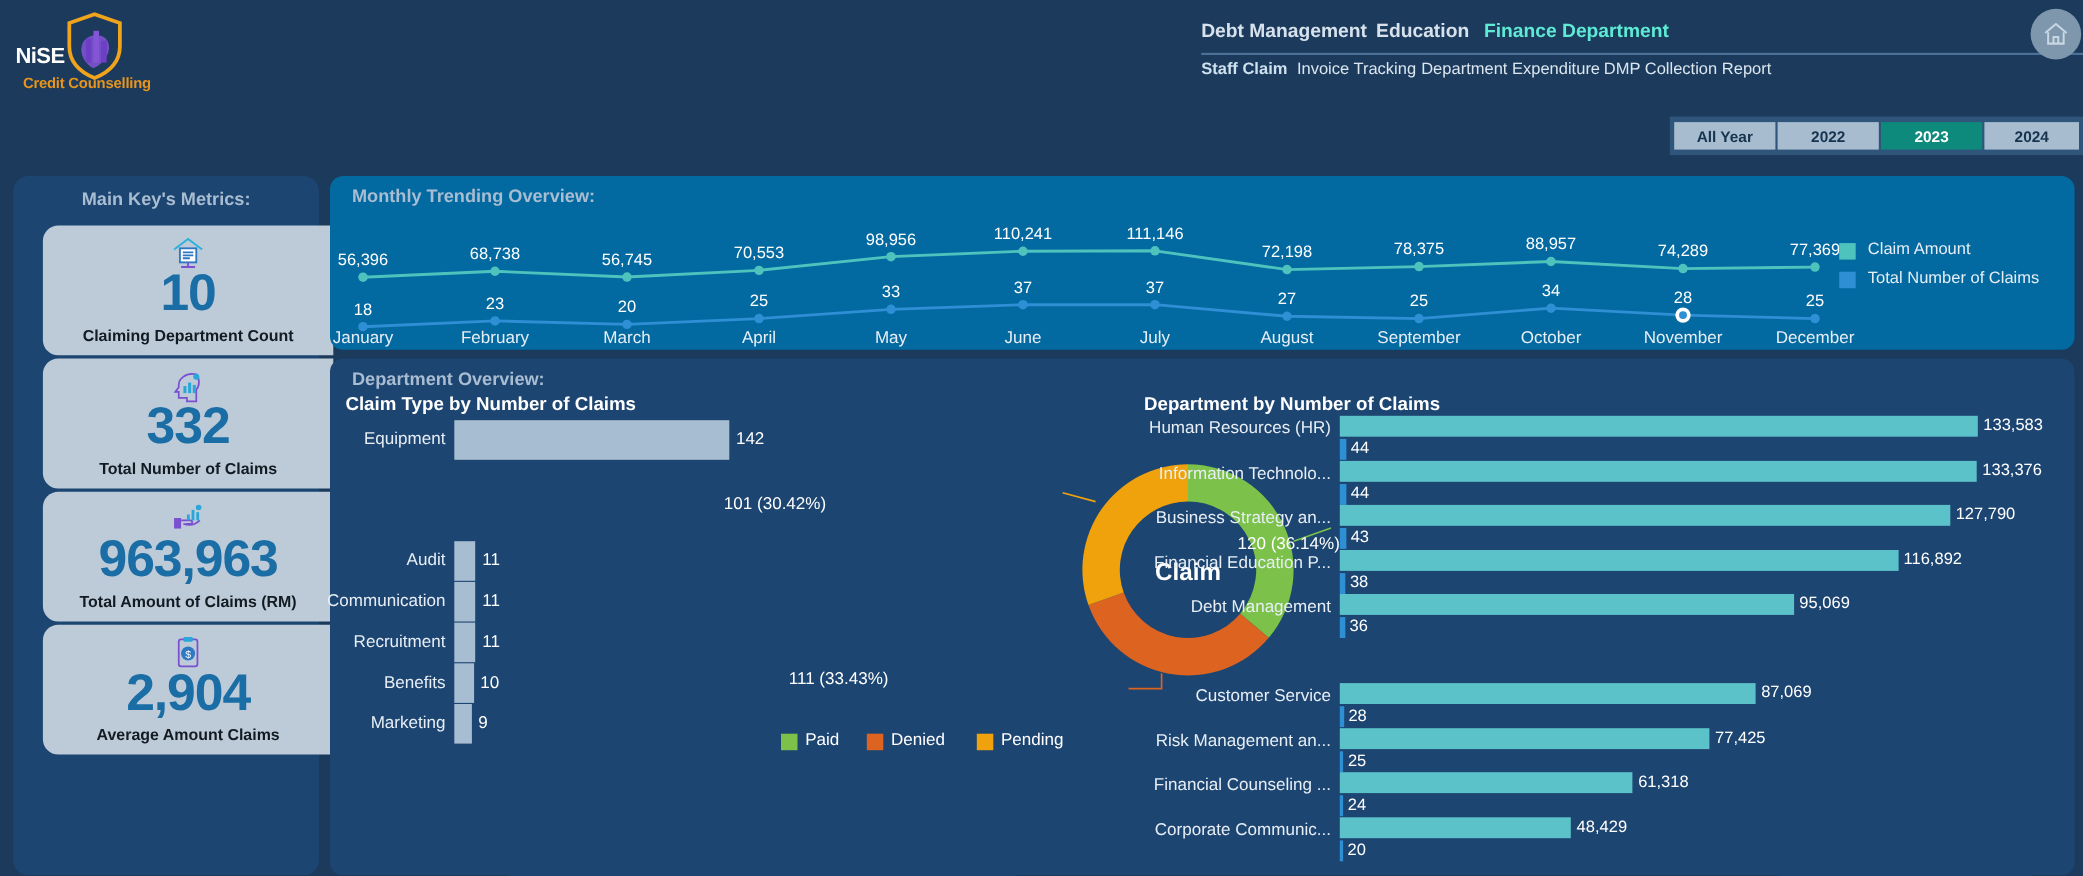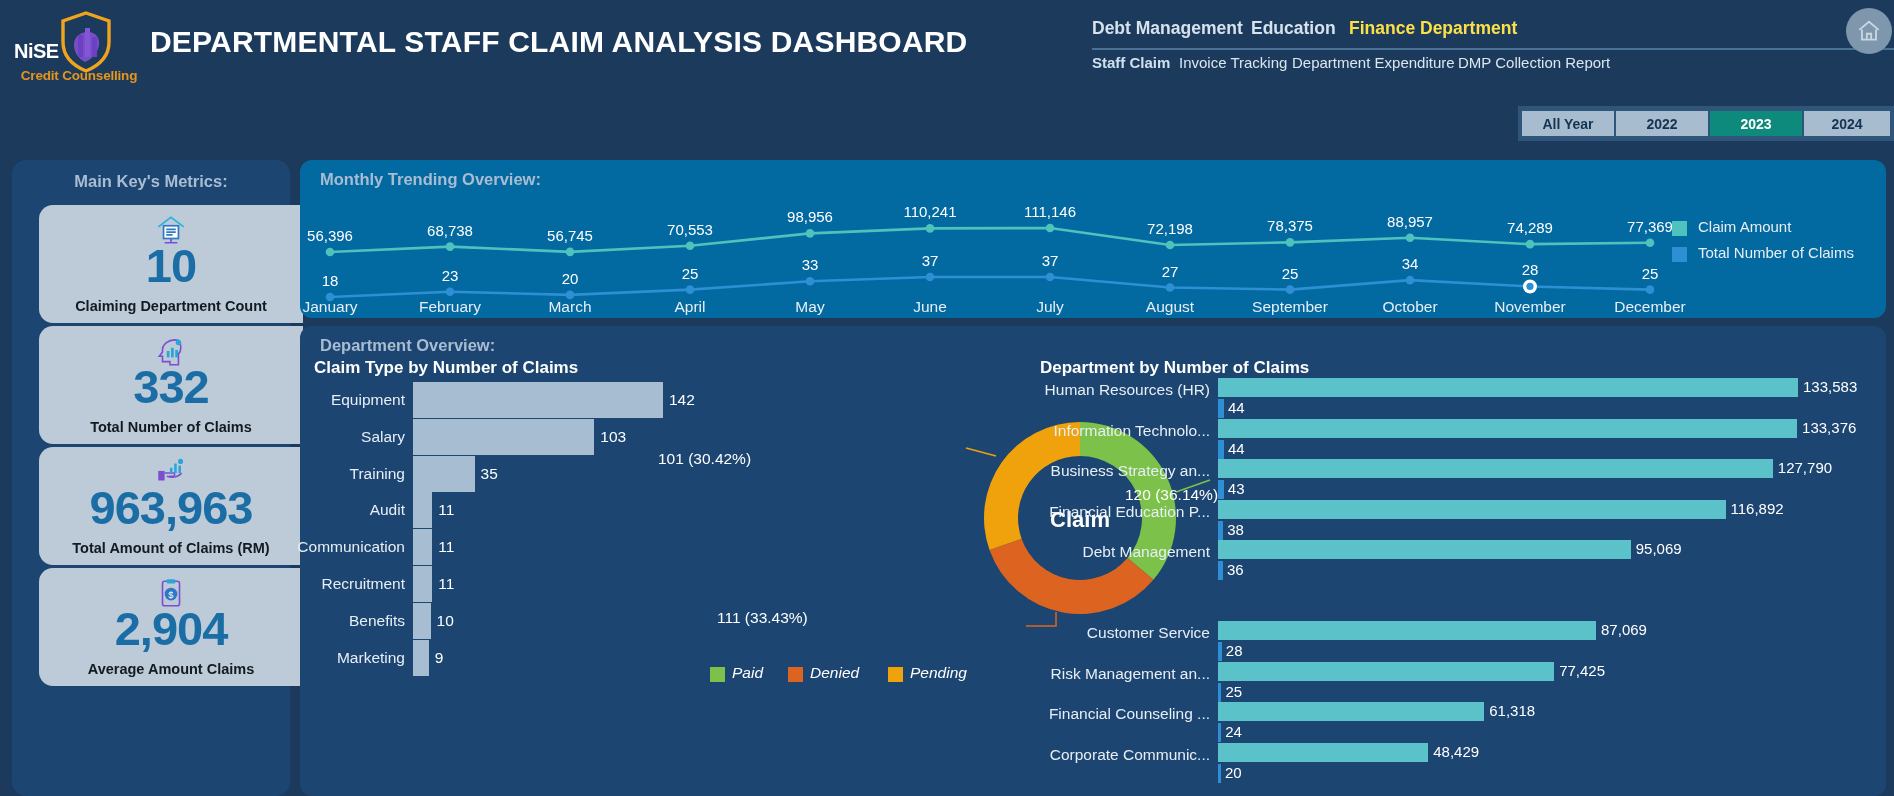--- a/index.html
+++ b/index.html
@@ -17,21 +17,21 @@
   .logo-shield { position:absolute; left:44px; top:0px; width:56px; height:64px; }
   .logo-nise { position:absolute; left:0; top:30px; width:54px; text-align:left; color:#fff;
      font-weight:bold; font-size:20px; letter-spacing:-0.5px; }
   .logo-cc { position:absolute; left:0; top:58px; width:130px; color:#e8951c; font-weight:bold;
      font-size:13.5px; letter-spacing:-0.2px; }
   .dash-title { position:absolute; left:150px; top:22px; width:820px; color:#ffffff;
      font-size:30px; font-weight:bold; line-height:1.32; letter-spacing:0.2px; }
 
   .nav-top { position:absolute; left:1092px; top:18px; width:460px; height:32px; }
   .nav-top-item { position:absolute; top:0; font-size:17.5px; font-weight:bold; color:#d7e2ec; white-space:nowrap; }
-  .nav-top-item.active { color:#fde047;text-align:center; }
+  .nav-top-item.active { color:#5eead4;text-align:center; }
   .nav-rule { position:absolute; left:1092px; top:48px; width:802px; height:2px; background:#4a7196; }
 
   .nav-sub { position:absolute; left:1092px; top:54px; height:24px; }
   .nav-sub-item { position:absolute; top:0; font-size:15px; color:#dbe6ef; white-space:nowrap; }
   .nav-sub-item.active { color:#cfe0ee; font-weight:bold; }
 
   .home-btn { position:absolute; left:1846px; top:8px; width:46px; height:46px; border-radius:50%;
      background:#7e97ad; display:flex; align-items:center; justify-content:center; }
 
   .year-bar { position:absolute; left:1518px; top:106px; width:376px; height:35px; background:#30557a; padding:16px 4px; }
@@ -73,21 +73,21 @@
   .ctbar-lab { position:absolute; right:calc(100% + 8px); top:50%; transform:translateY(-50%);
      color:#e7eef5; font-size:15.5px; white-space:nowrap; }
   .ctbar-fill { position:absolute; left:0; top:0; height:36px; background:#a7bdd2; }
   .ctbar-val { position:absolute; top:50%; transform:translateY(-50%); color:#ffffff; font-size:15.5px; white-space:nowrap; }
   .donut-center { position:absolute; left:0; top:0; width:100%; height:100%;
      display:flex; align-items:center; justify-content:center; color:#ffffff;
      font-size:22px; font-weight:bold; pointer-events:none; }
   .donut-lab { position:absolute; color:#ffffff; font-size:15.5px; white-space:nowrap; }
   .dl-item { position:absolute; top:0; height:22px; }
   .dl-sw { position:absolute; left:0; top:3px; width:15px; height:15px; }
-  .dl-tx { position:absolute; left:22px; top:0px; color:#ffffff; font-size:15.5px; white-space:nowrap;font-style:italic; }
+  .dl-tx { position:absolute; left:22px; top:0px; color:#ffffff; font-size:15.5px; white-space:nowrap; }
 
   
   .dbar-grp { position:absolute; left:0; }
   .dbar-lab { position:absolute; right:calc(100% + 8px); top:3px; color:#e7eef5; font-size:15.5px; white-space:nowrap; }
   .dbar-amt { position:absolute; left:0; top:0; height:19px; background:#5cc2c9; }
   .dbar-amt-v { position:absolute; top:0px; color:#ffffff; font-size:15px; white-space:nowrap; }
   .dbar-cnt { position:absolute; left:0; top:21px; height:19px; background:#2e8fd4; }
   .dbar-cnt-v { position:absolute; top:21px; color:#ffffff; font-size:15px; white-space:nowrap; }
 </style>
 </head>
@@ -104,21 +104,20 @@
           <path d="M30 22 C40 22 44 32 39 41 C35 48 30 51 27 52 C22 50 17 44 16 37 C15 29 20 22 30 22 Z" fill="#8455d6" opacity="0.85"></path>
           <rect x="20" y="25" width="5" height="22" fill="#6c3fc4"></rect>
           <rect x="27" y="18" width="5" height="29" fill="#8455d6"></rect>
           <rect x="34" y="27" width="5" height="20" fill="#6c3fc4"></rect>
         </svg>
       </div>
       <div class="logo-nise">NiSE</div>
       <div class="logo-cc">Credit Counselling</div>
     </div>
 
-    <div class="dash-title">DEPARTMENTAL STAFF CLAIM ANALYSIS DASHBOARD</div>
 
     <div class="nav-top">
       <div class="nav-top-item" style="left:0">Debt Management</div>
       <div class="nav-top-item" style="left:159px">Education</div>
       <div class="nav-top-item active" style="left:257px">Finance Department</div>
     </div>
     <div class="nav-rule"></div>
 
     <div class="nav-sub">
       <div class="nav-sub-item active" style="left:0">Staff Claim</div>
@@ -286,30 +285,20 @@
   <div class="dept-panel">
     <div class="panel-cap">Department Overview:</div>
 
     <div class="chart-title" style="left:14px; top:32px">Claim Type by Number of Claims</div>
     <div id="claimtype-bars" style="position:absolute; left:113px; top:56px; width:400px; height:400px;">
         <div class="ctbar-row" style="top: 0px; width: 300px;">
           <span class="ctbar-lab">Equipment</span>
           <span class="ctbar-fill" style="width:250px;background:#a7bdd2"></span>
           <span class="ctbar-val" style="left:256px">142</span>
         </div>
-        <div class="ctbar-row" style="top: 36.8px; width: 300px;">
-          <span class="ctbar-lab">Salary</span>
-          <span class="ctbar-fill" style="width:181.33802816901408px;background:#a7bdd2"></span>
-          <span class="ctbar-val" style="left:187.33802816901408px">103</span>
-        </div>
-        <div class="ctbar-row" style="top: 73.6px; width: 300px;">
-          <span class="ctbar-lab">Training</span>
-          <span class="ctbar-fill" style="width:61.61971830985916px;background:#a7bdd2"></span>
-          <span class="ctbar-val" style="left:67.61971830985917px">35</span>
-        </div>
         <div class="ctbar-row" style="top: 110.4px; width: 300px;">
           <span class="ctbar-lab">Audit</span>
           <span class="ctbar-fill" style="width:19.36619718309859px;background:#a7bdd2"></span>
           <span class="ctbar-val" style="left:25.36619718309859px">11</span>
         </div>
         <div class="ctbar-row" style="top: 147.2px; width: 300px;">
           <span class="ctbar-lab">Communication</span>
           <span class="ctbar-fill" style="width:19.36619718309859px;background:#a7bdd2"></span>
           <span class="ctbar-val" style="left:25.36619718309859px">11</span>
         </div>

